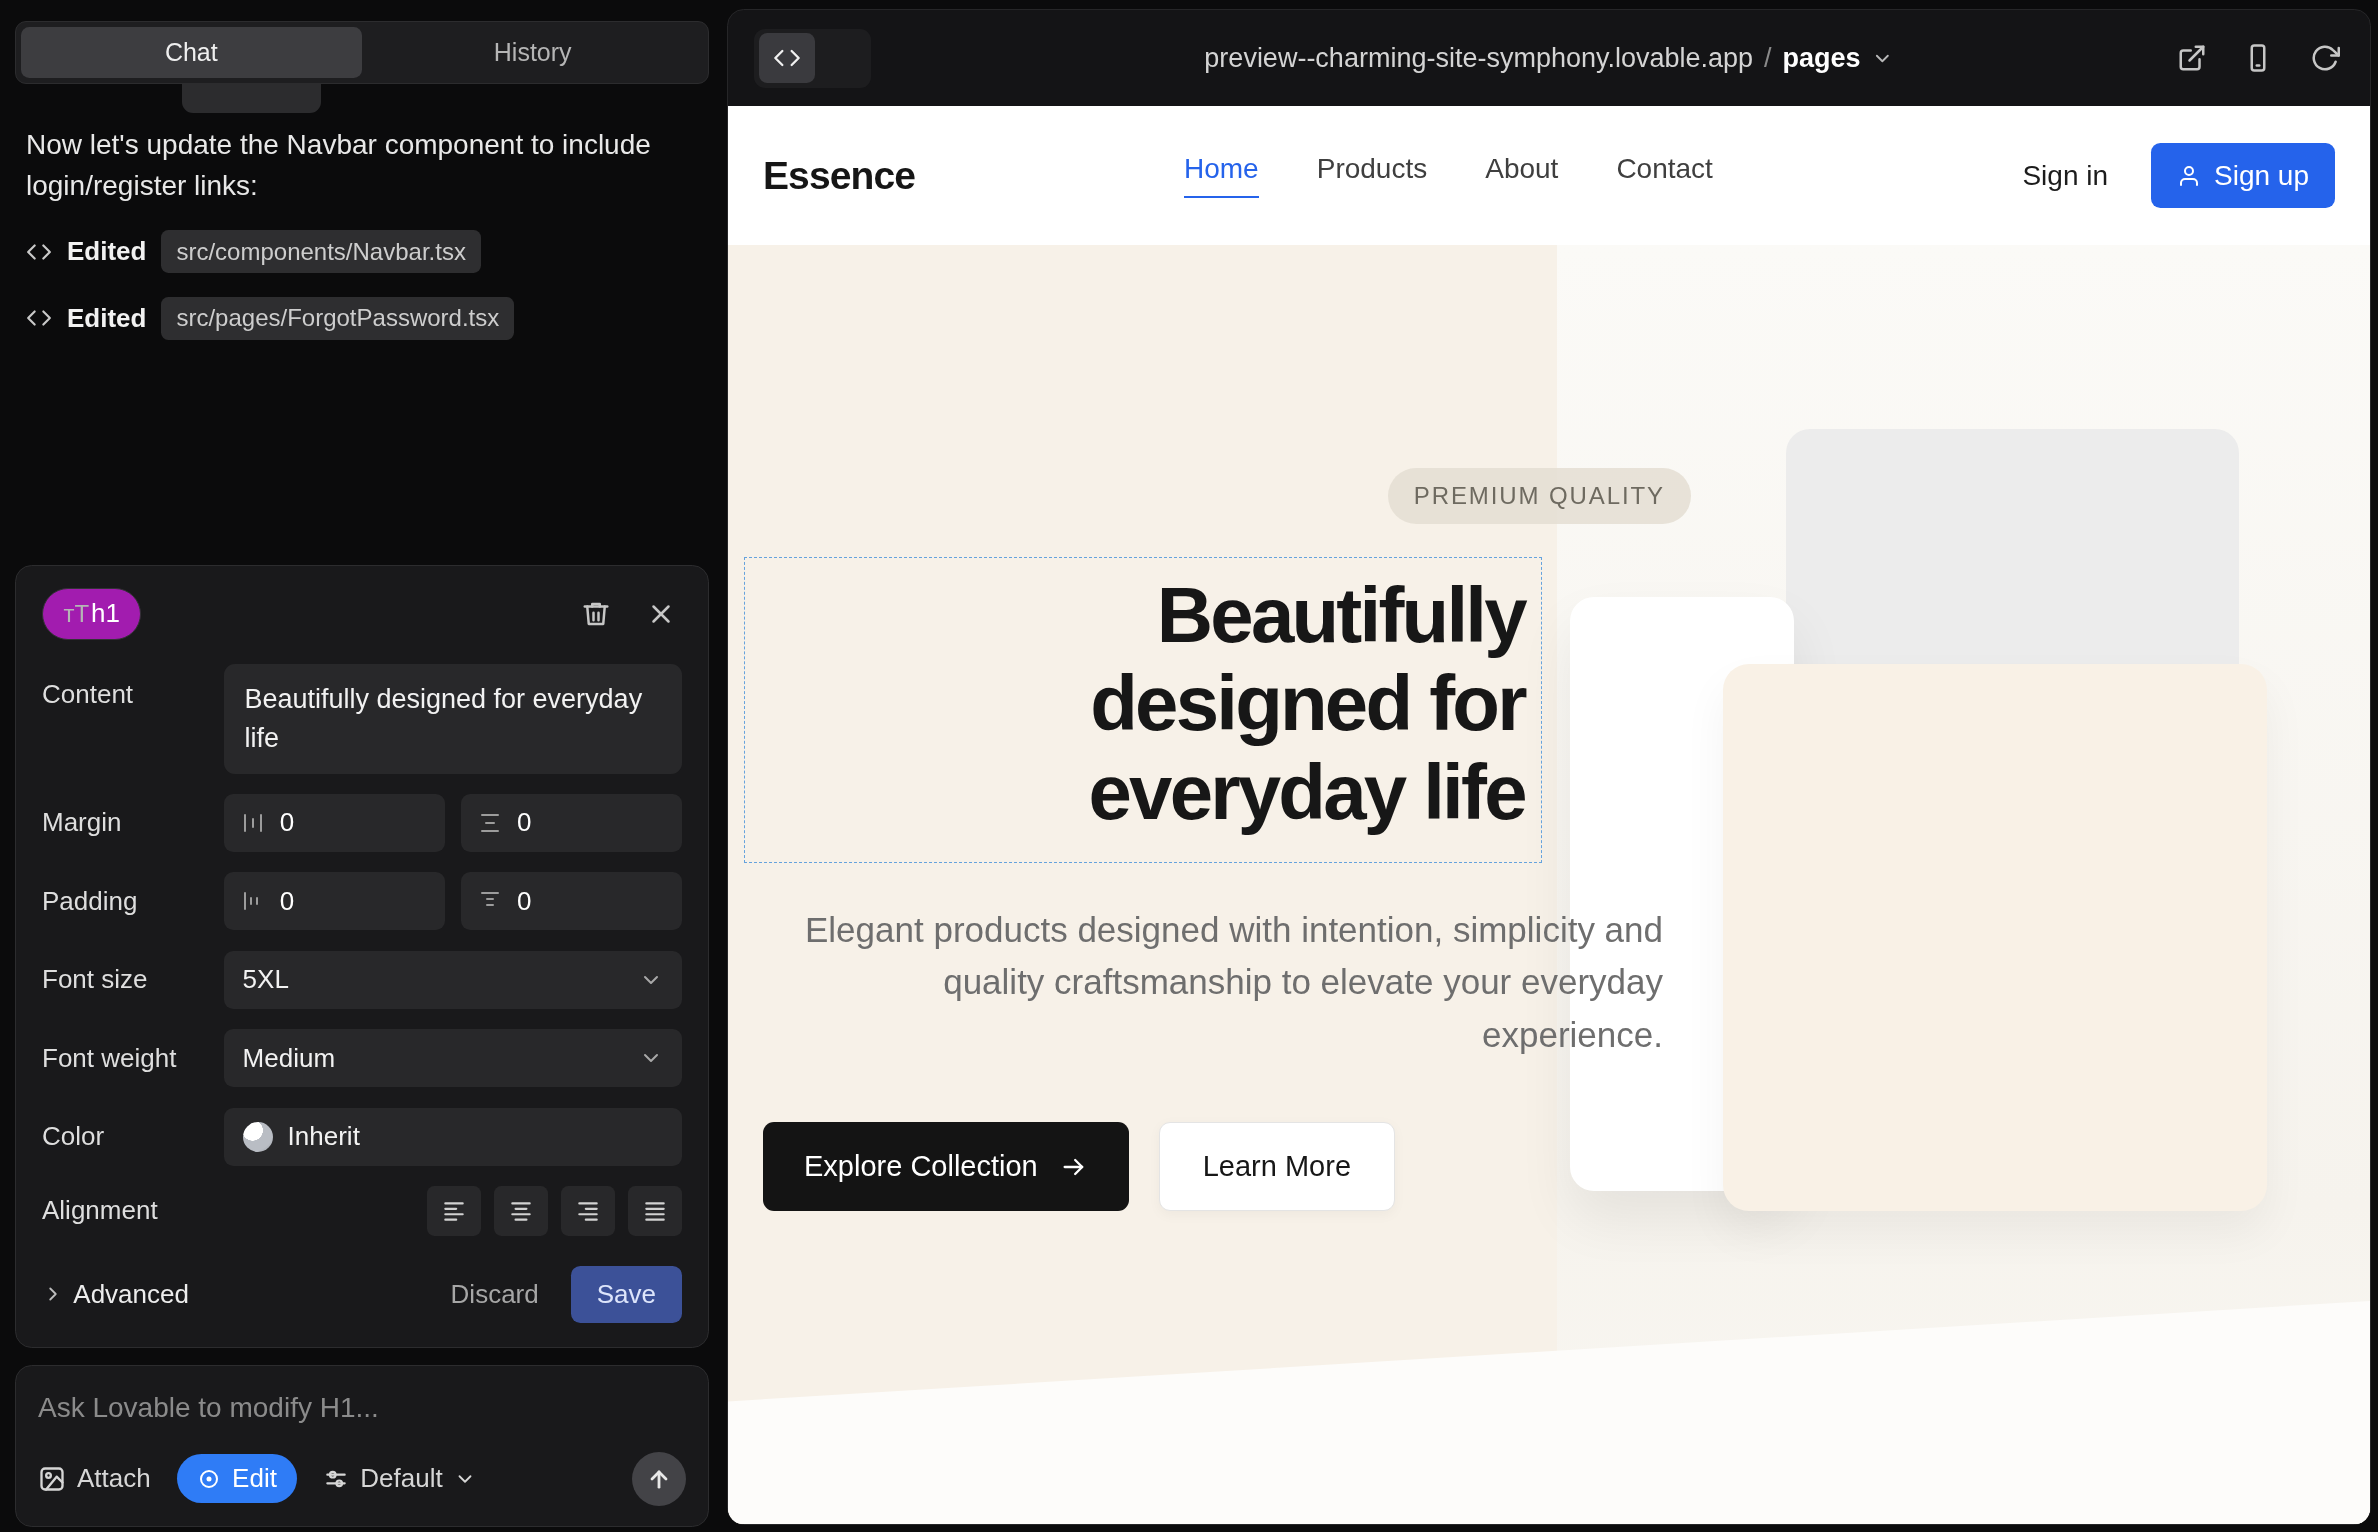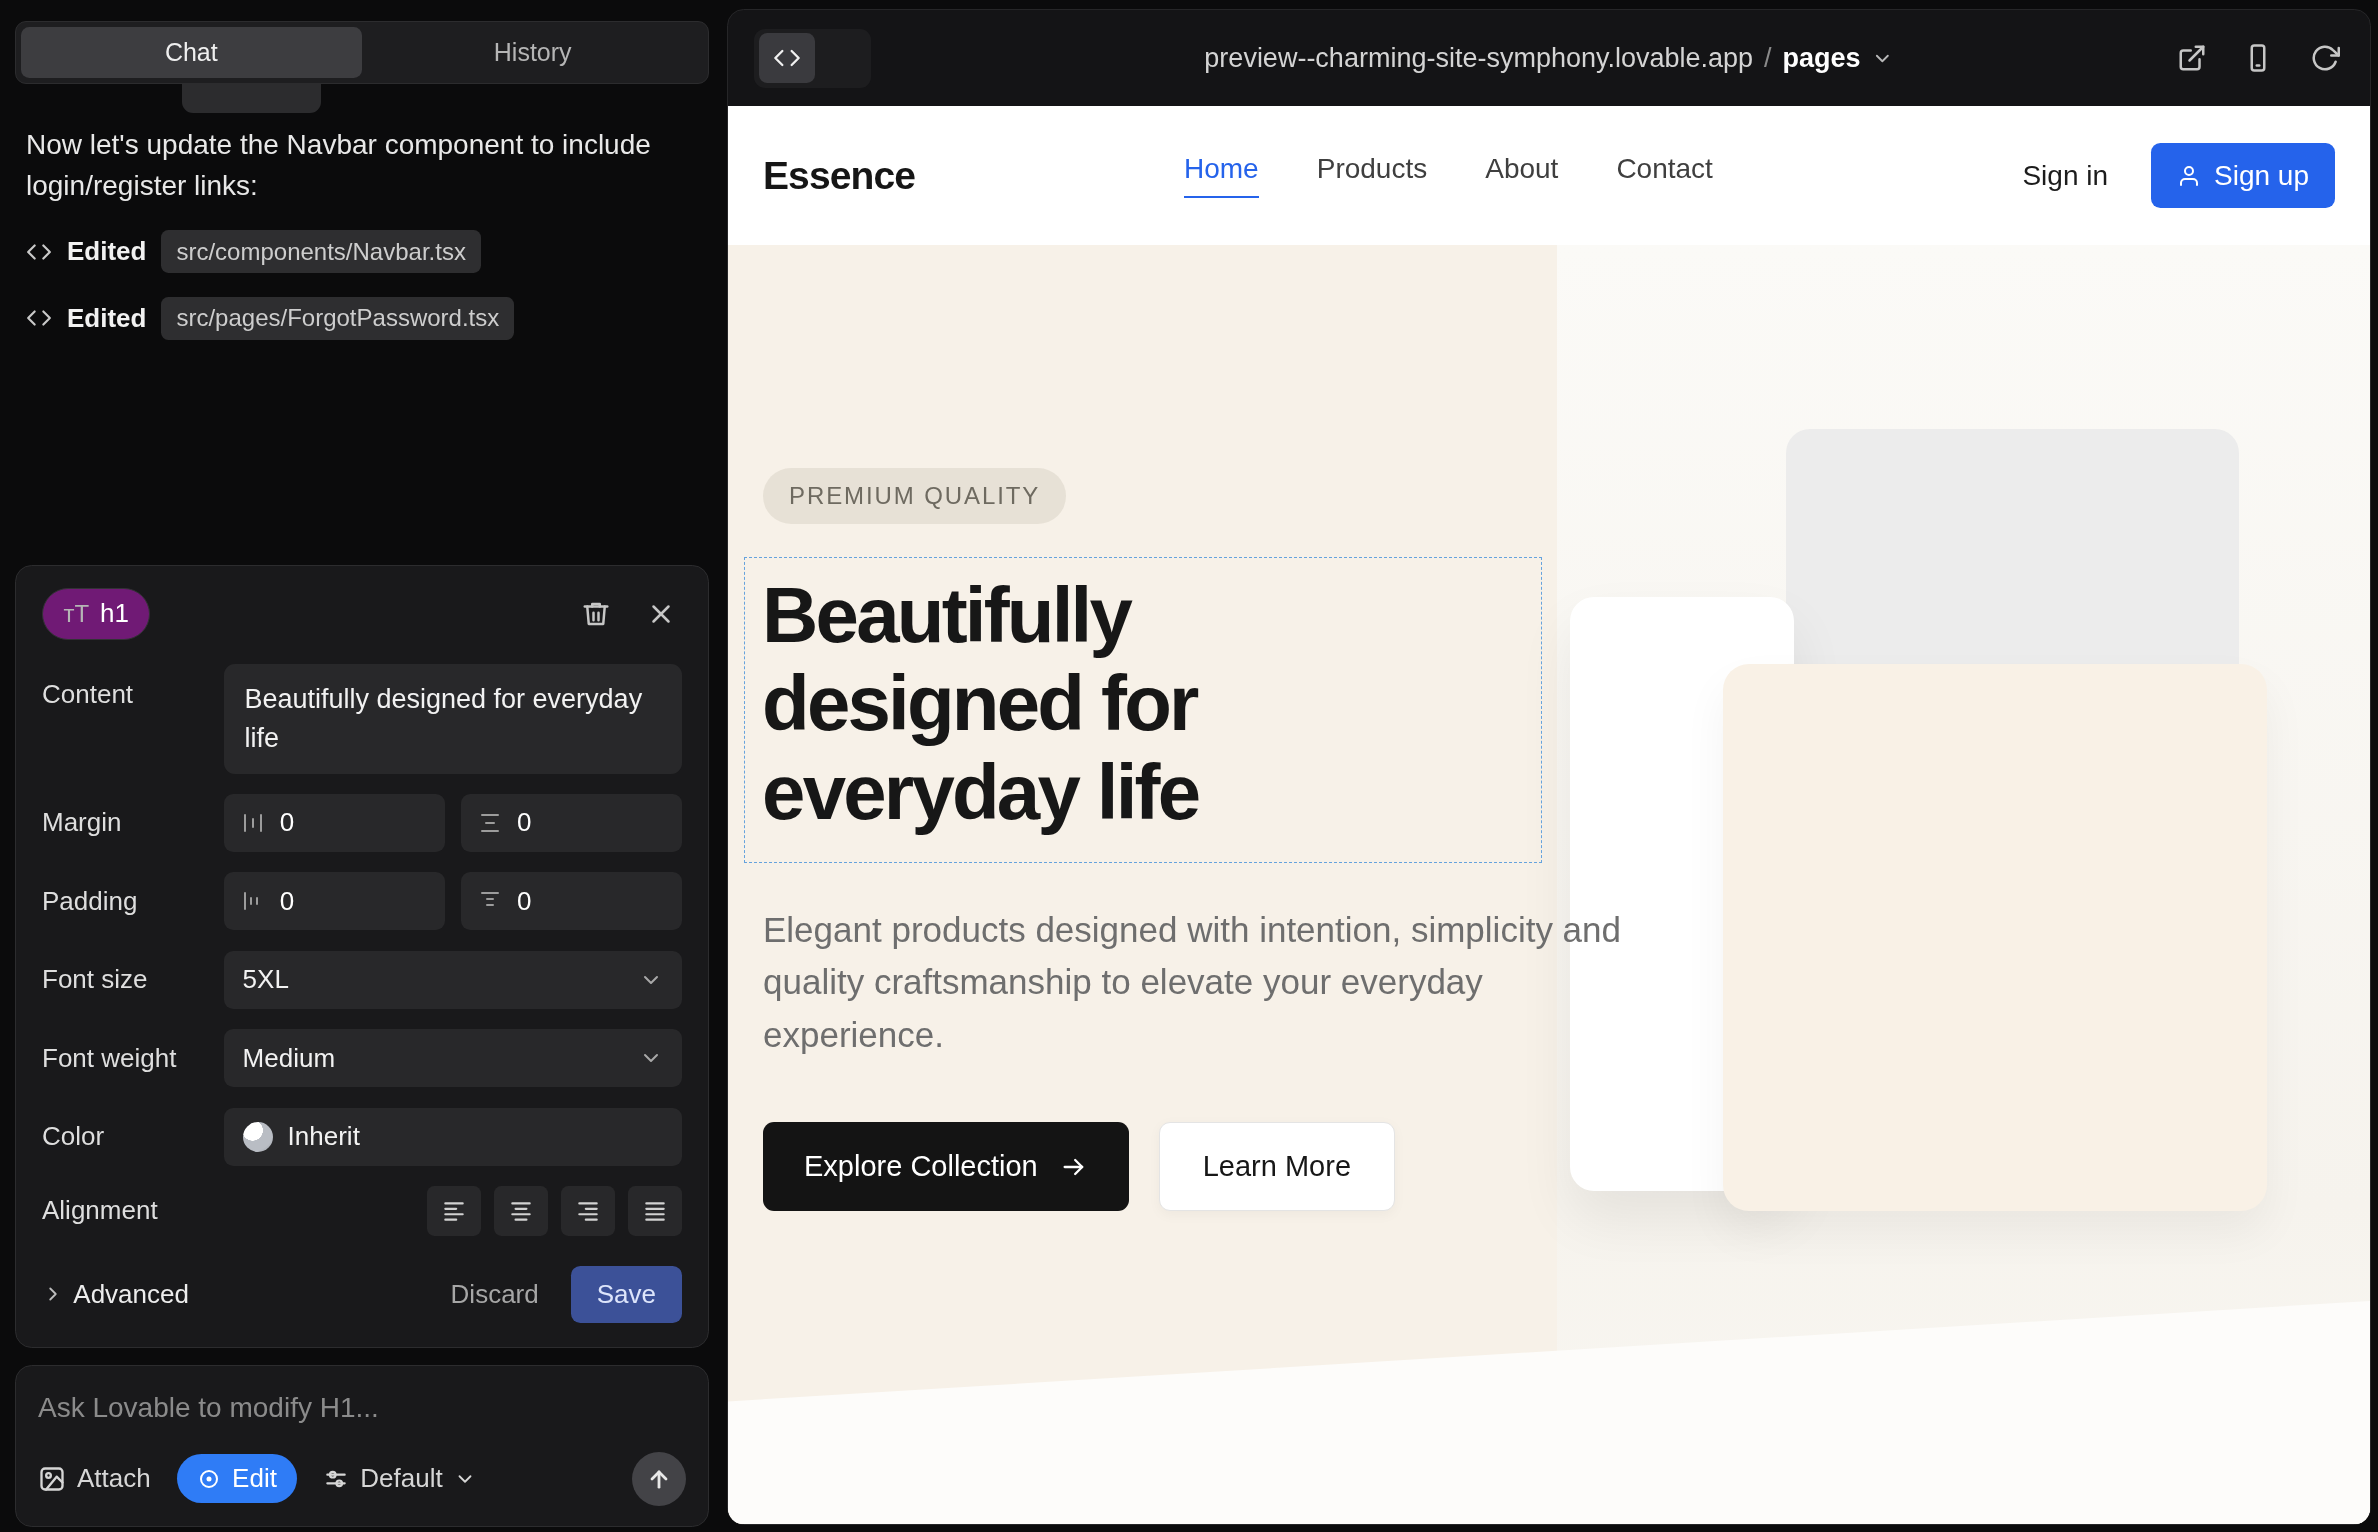--- a/index.html
+++ b/index.html
@@ -47,21 +47,21 @@
     font-size:24px; color:#cdcdcd; cursor:pointer;
   }
 
   
   .editor {
     flex:0 0 auto; background:#19191b; border:0.9px solid #2c2c2e;
     border-radius:16.7px; padding:22px 26px 24px; margin-bottom:16.7px;
   }
   .ed-head { display:flex; align-items:center; margin-bottom:24px; }
   .tag-chip {
-    display:flex; align-items:center; gap:11px; background:#701a75;
+    display:flex; align-items:center; gap:2px; background:#a21caf;
     border:0.9px solid #323235; border-radius:927px; padding:9.3px 20.4px;
   }
   .tag-chip .tag-ic { font-size:24px; color:#b5b5b5; }
   .tag-chip .tag-name { font-size:26px; color:#ffffff; }
   .ed-head .spacer { flex:1; }
   .icon-btn { color:#c6c6c6; cursor:pointer; padding:5.6px; }
   .icon-btn + .icon-btn { margin-left:24px; }
 
   .ed-row {
     display:grid; grid-template-columns:182px 1fr; align-items:center;
@@ -159,21 +159,21 @@
   }
   .pv-url .domain { color:#d4d4d4; }
   .pv-url .sep { color:#8a8a8a; }
   .pv-url .page { color:#ffffff; font-weight:700; }
   .pv-url .chev { color:#b8b8b8; }
   .pv-actions { position:absolute; right:28px; display:flex; gap:33px; color:#c9c9c9; }
   .pv-actions .icon-btn { padding:1.9px; margin:0; }
 
   .site {
     position:absolute; left:0; top:96px; right:0; bottom:0;
-    background:#ffffff; overflow:hidden;
+    background:#ffffff; overflow:hidden;text-align:right;
   }
 
   
   .snav {
     position:relative; z-index:6; height:139px; background:#ffffff;
     display:flex; align-items:center; padding:0 35px;
   }
   .brand { font-size:39px; font-weight:700; letter-spacing:-0.9px; color:#161616; cursor:pointer; }
   .nav-links { display:flex; gap:58px; margin-left:269px; }
   .nav-link { font-size:28px; color:#3f3f3f; cursor:pointer; }

